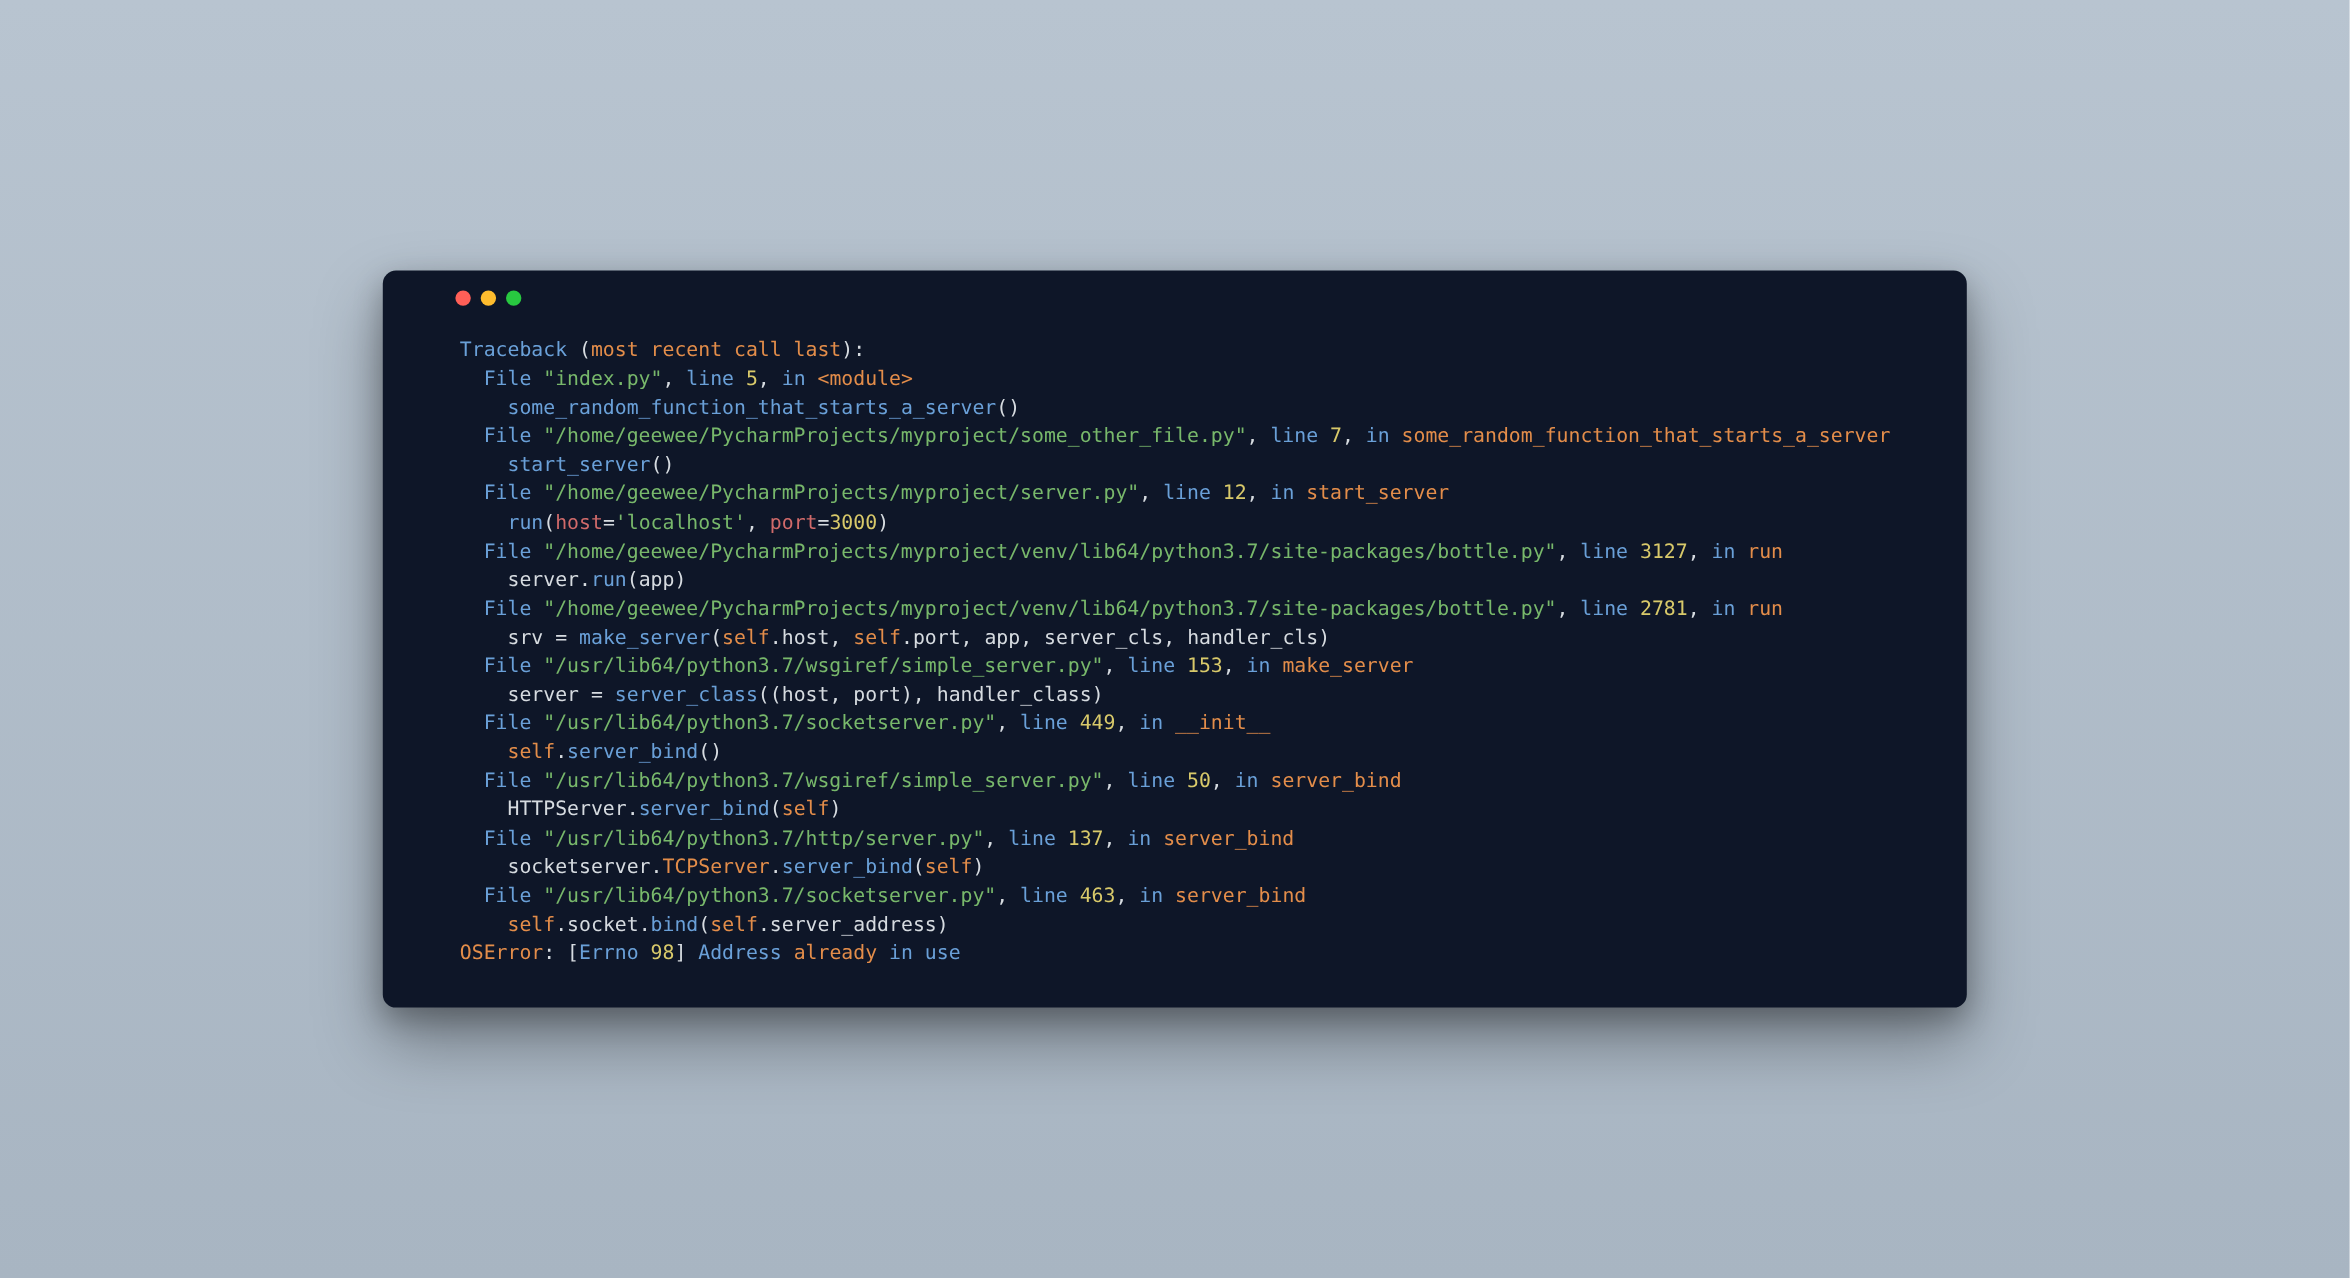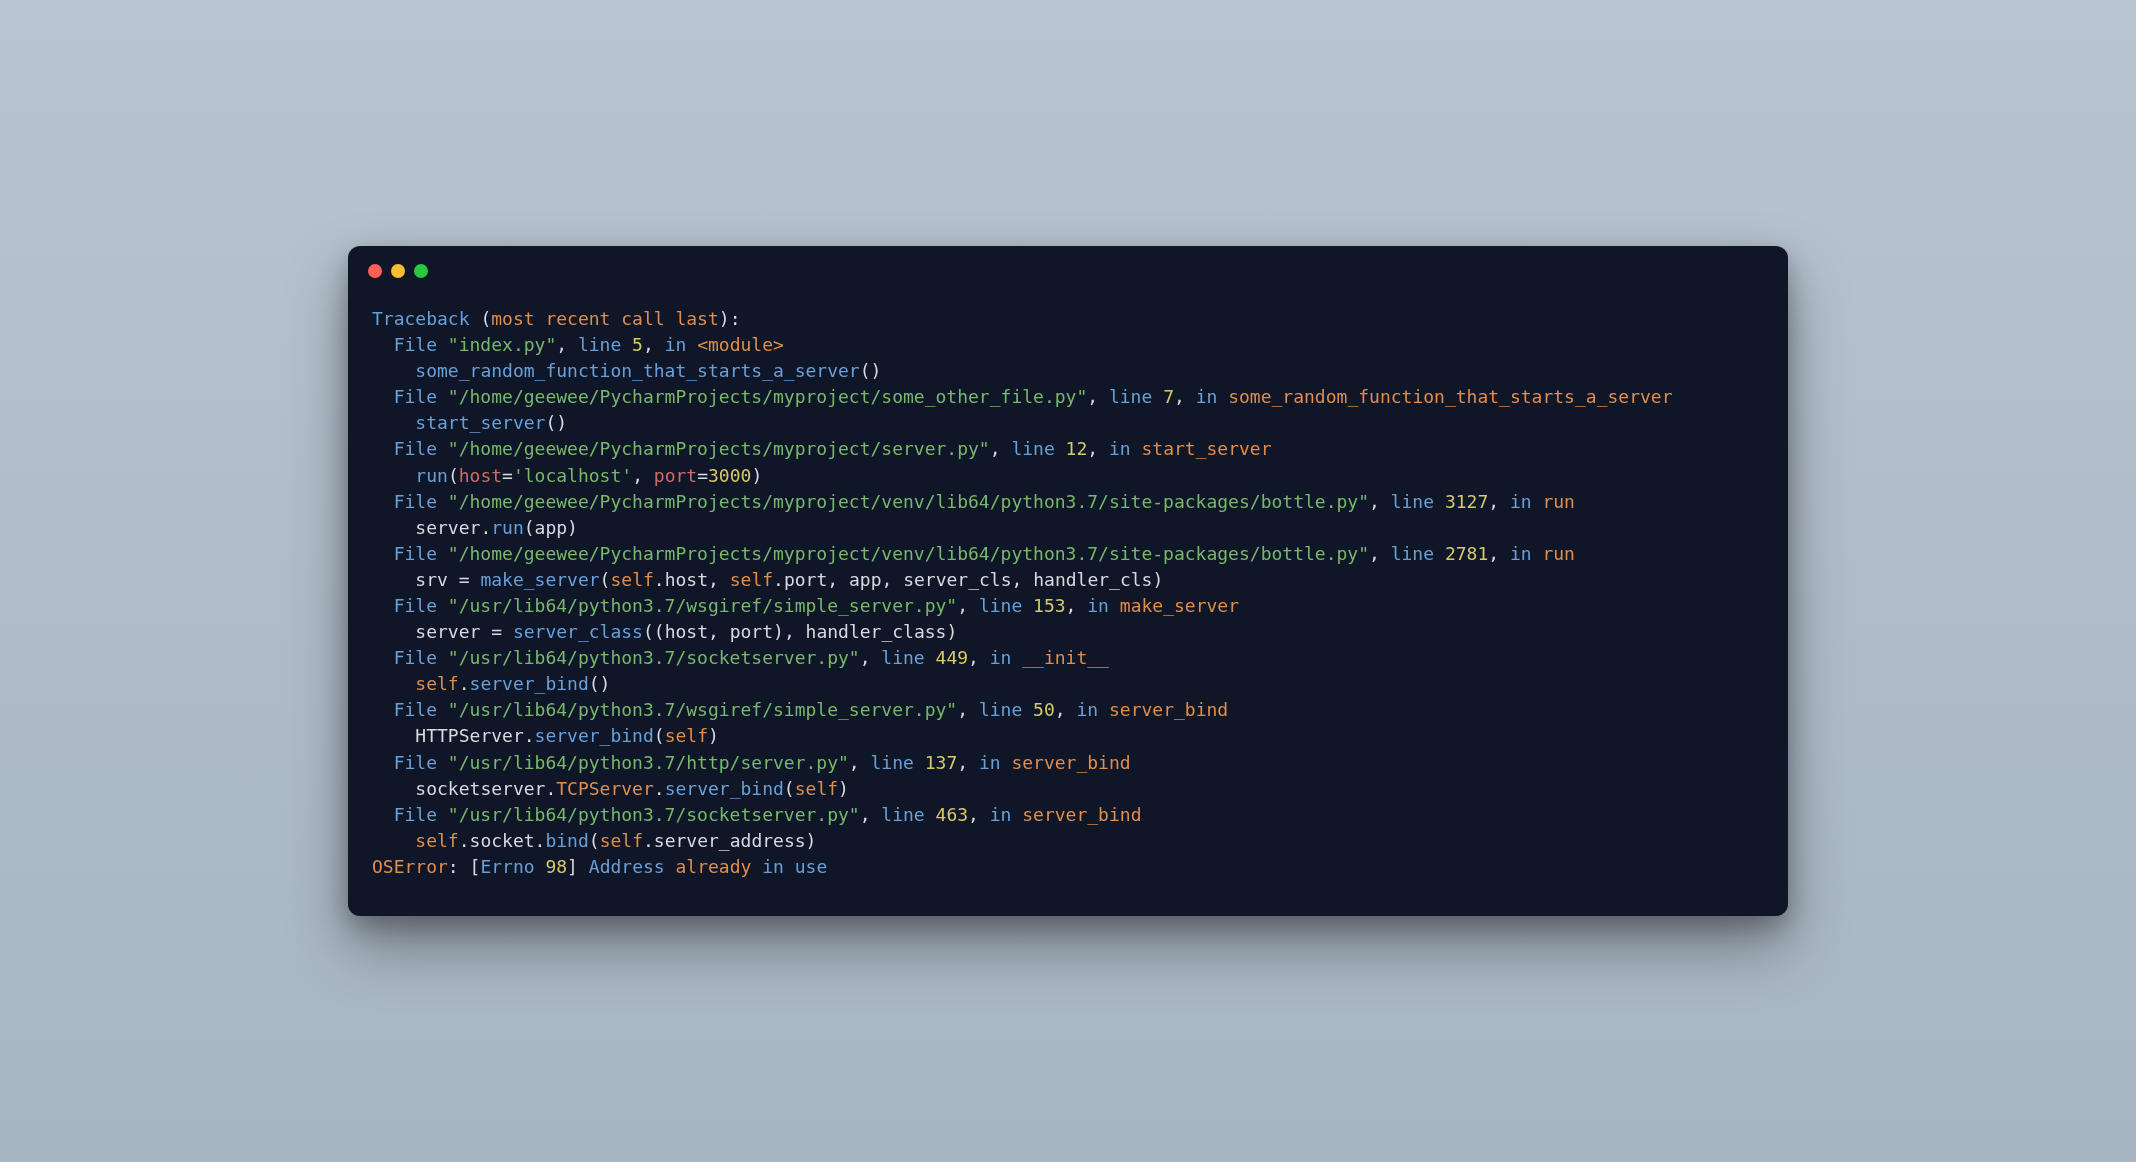--- a/index.html
+++ b/index.html
@@ -12,20 +12,21 @@
     padding: 40px;
     font-family: ui-monospace, 'SF Mono', Menlo, Monaco, Consolas, monospace;
   }
   .terminal-window {
     background: #0e1628;
     border-radius: 12px;
     width: 100%;
     max-width: 1440px;
     box-shadow: 0 30px 60px rgba(0,0,0,0.35), 0 10px 25px rgba(0,0,0,0.25);
     overflow: hidden;
+    padding-left: 46px;
   }
   .titlebar {
     padding: 18px 20px 8px 20px;
     display: flex;
     gap: 9px;
     align-items: center;
   }
   .dot {
     width: 14px;
     height: 14px;

